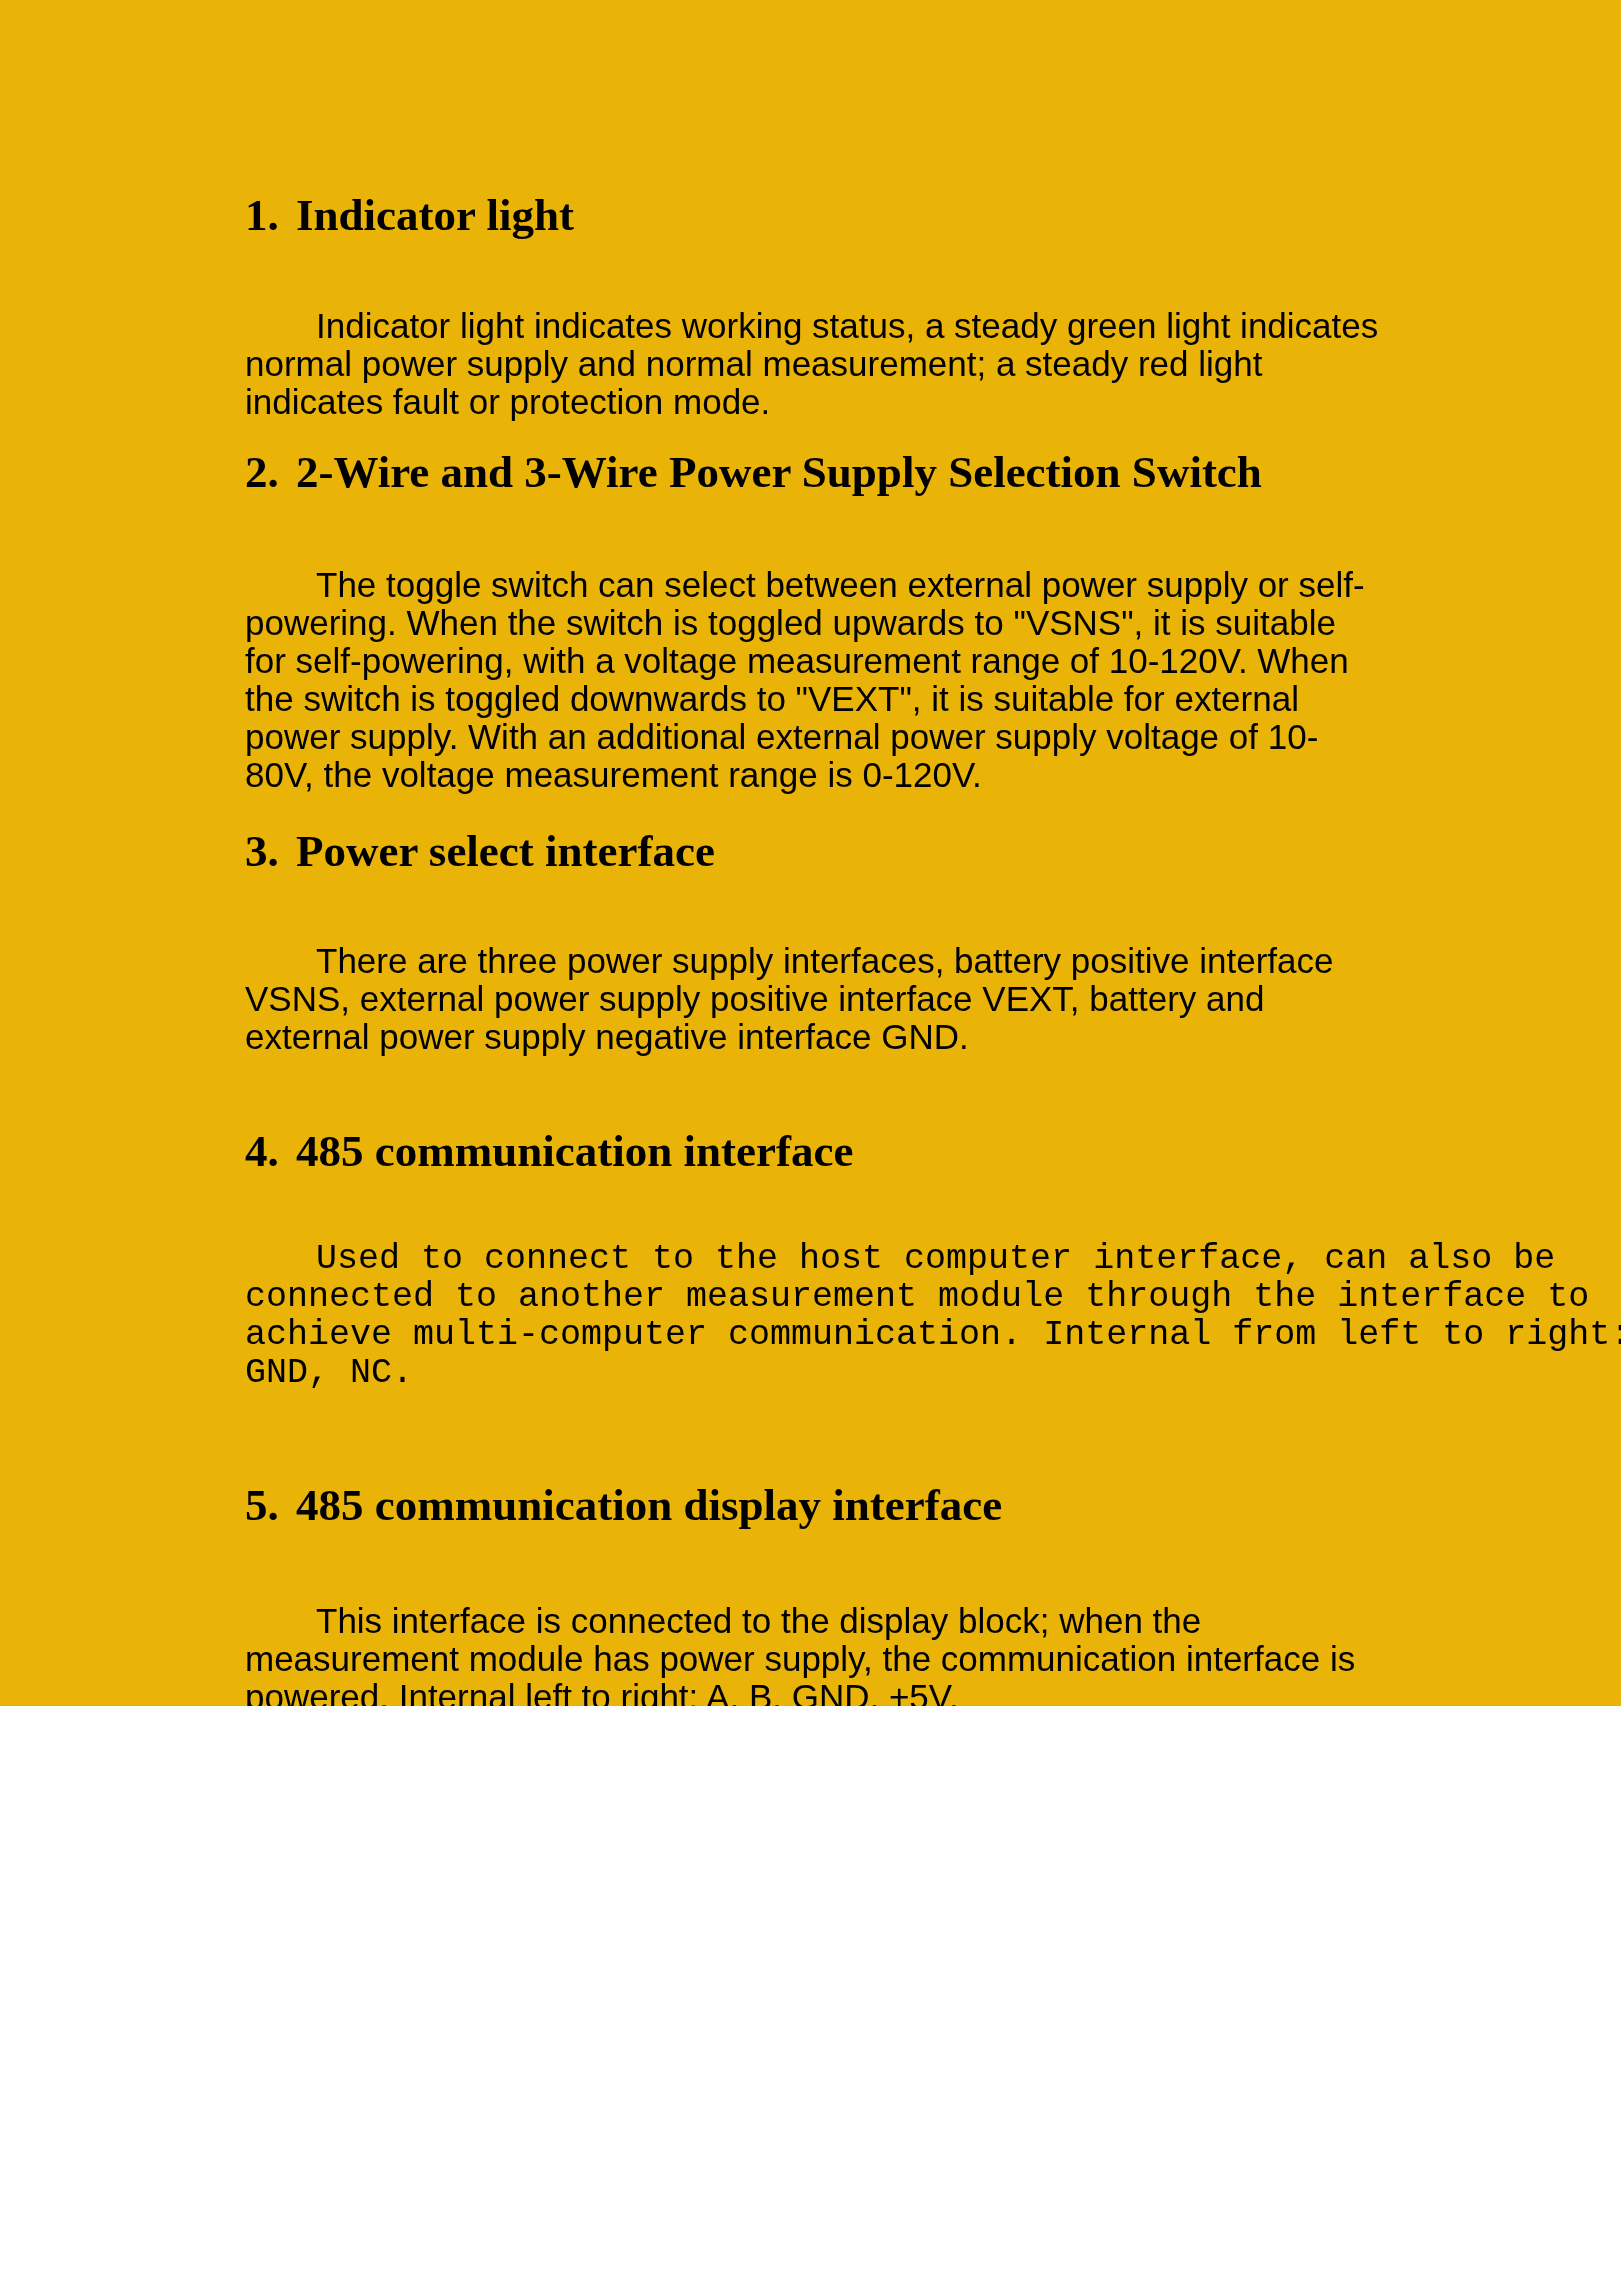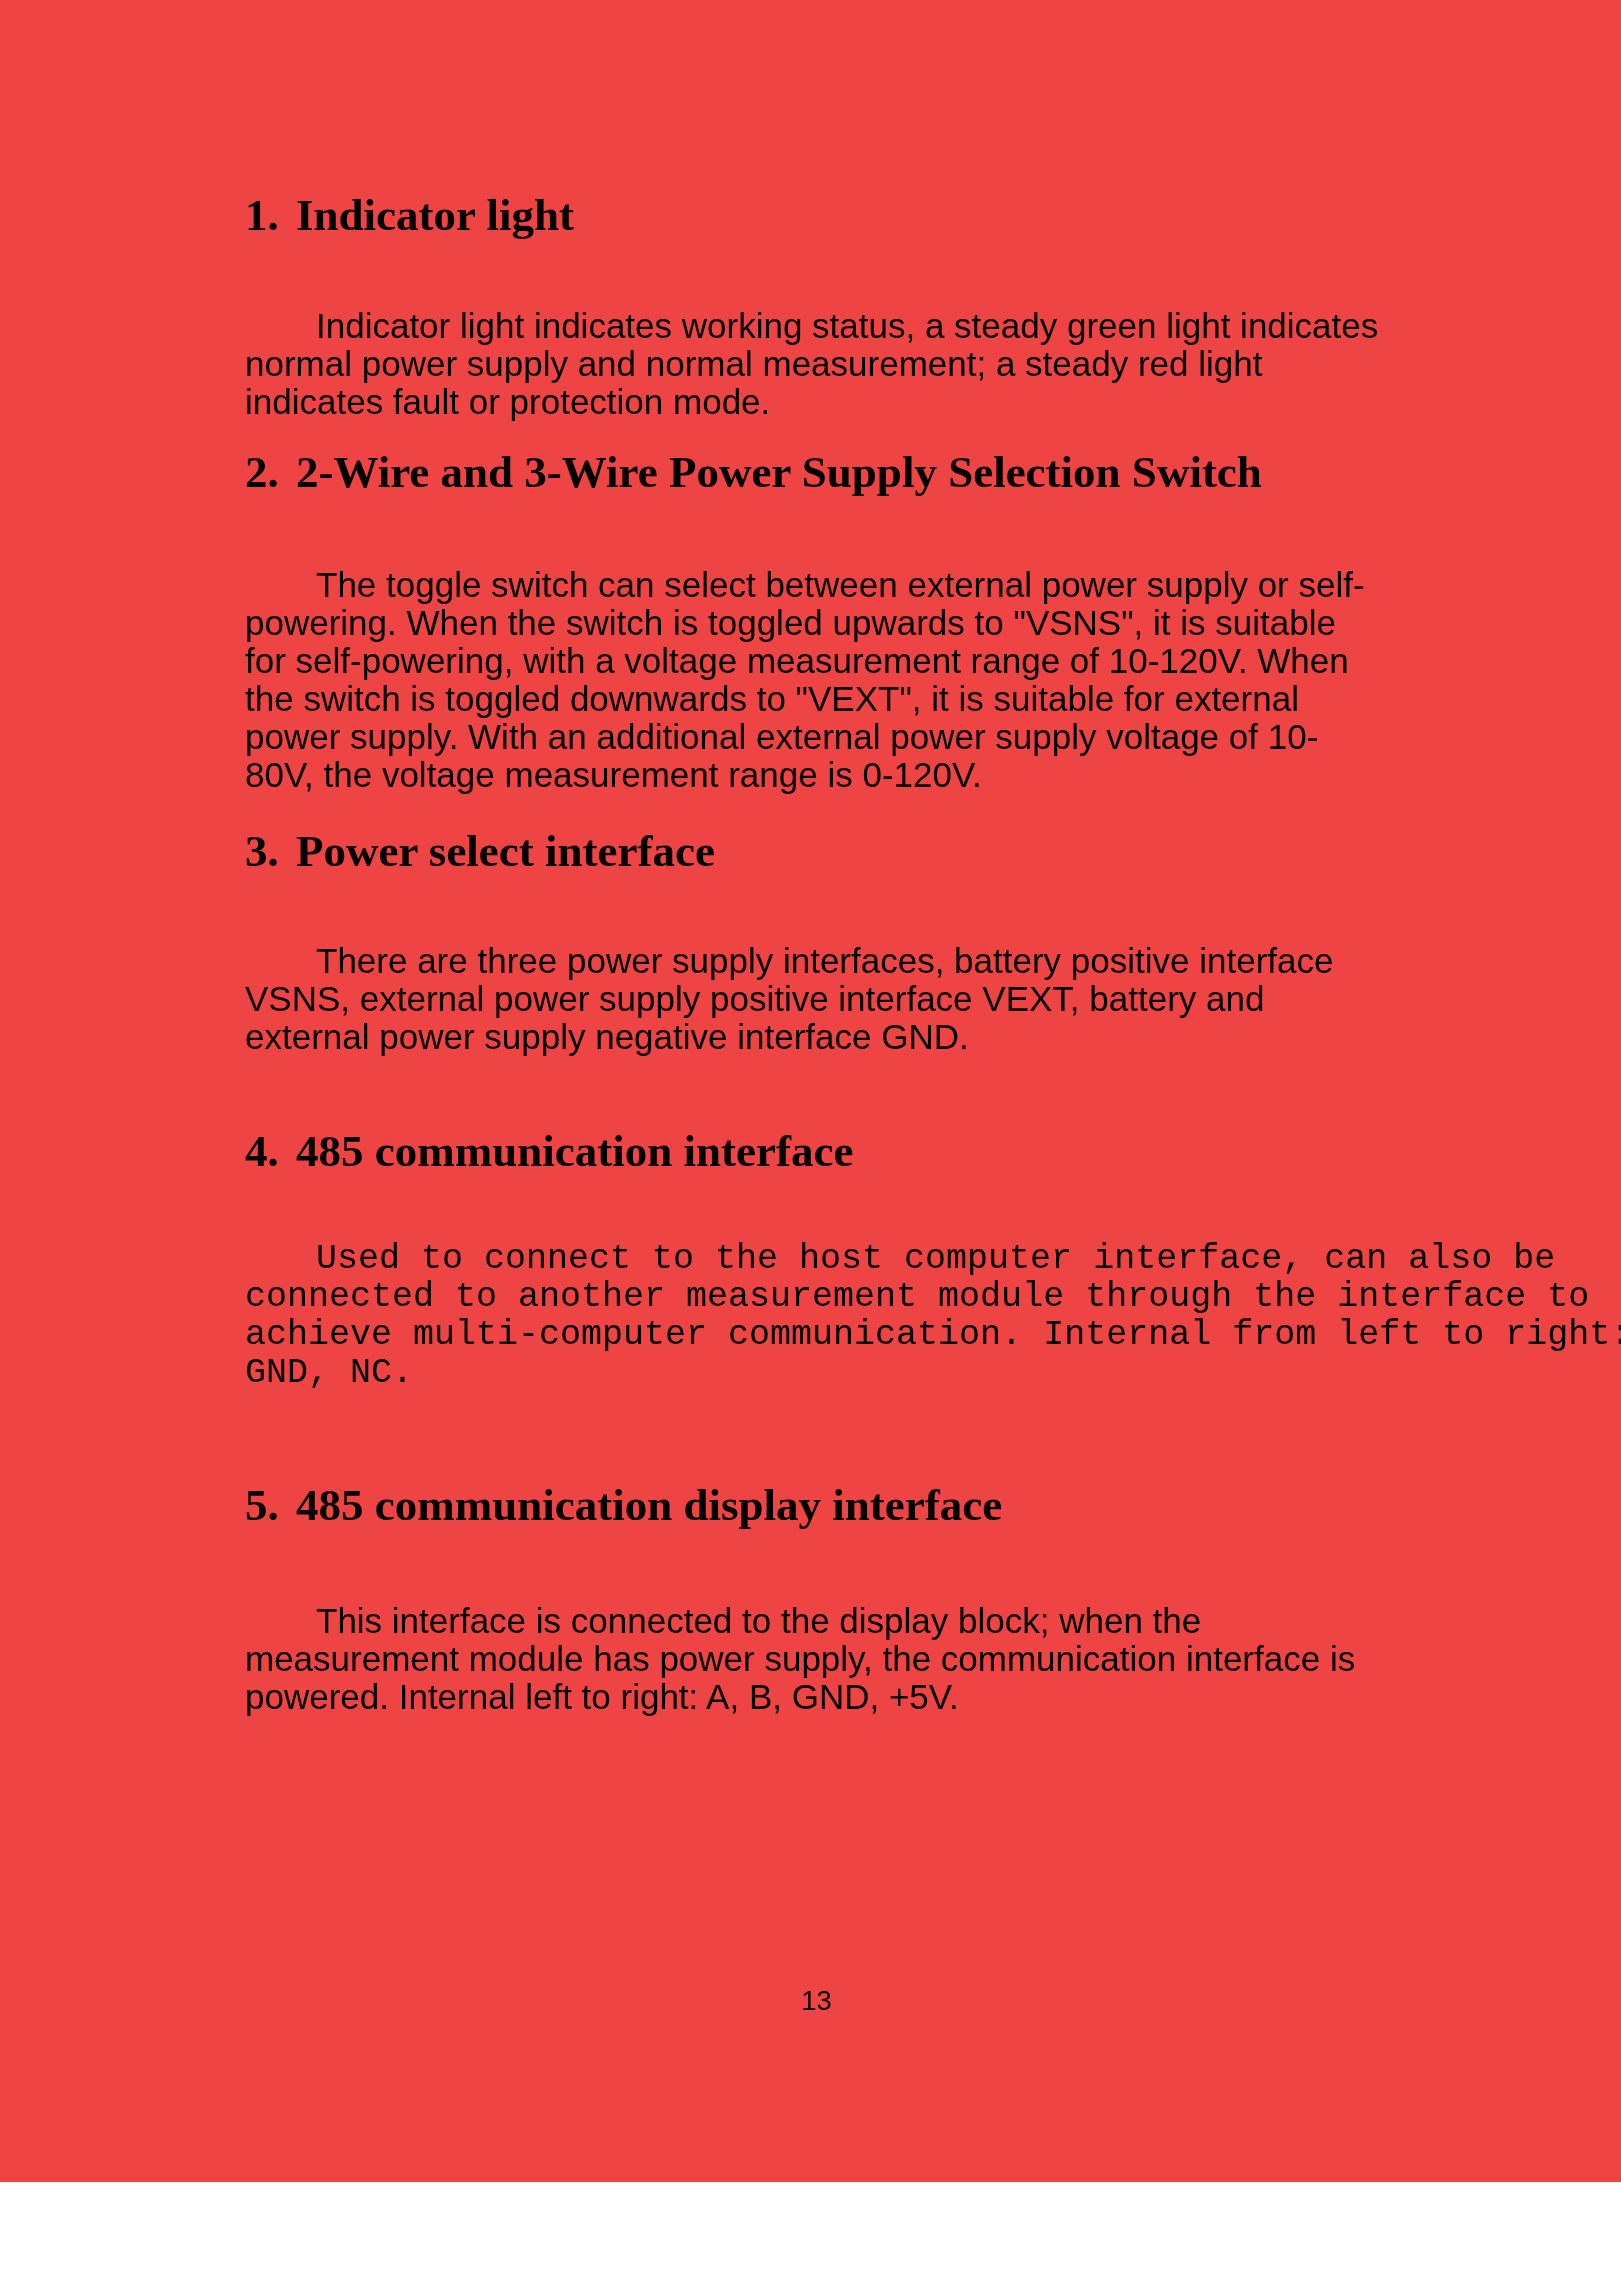--- a/index.html
+++ b/index.html
@@ -1,20 +1,20 @@
 <!DOCTYPE html>
 <html><head>
 <meta charset="utf-8">
 <style>
   html, body { margin: 0; padding: 0; background: #ffffff; }
   .page {
     position: relative;
     width: 1621px;
-    height: 2182px;
-    background: #ef4444;
+    height: 1706px;
+    background: #eab308;
     color: #000000;
     font-family: "Liberation Sans", sans-serif;
     overflow: hidden;
   }
   .content {
     padding-left: 245px;
     padding-right: 157px;
   }
   h2.heading {
     font-family: "Liberation Serif", serif;

